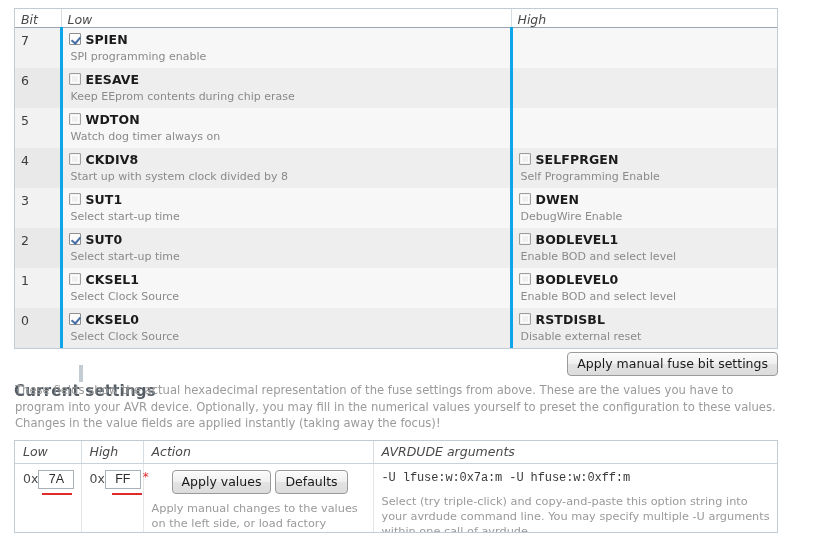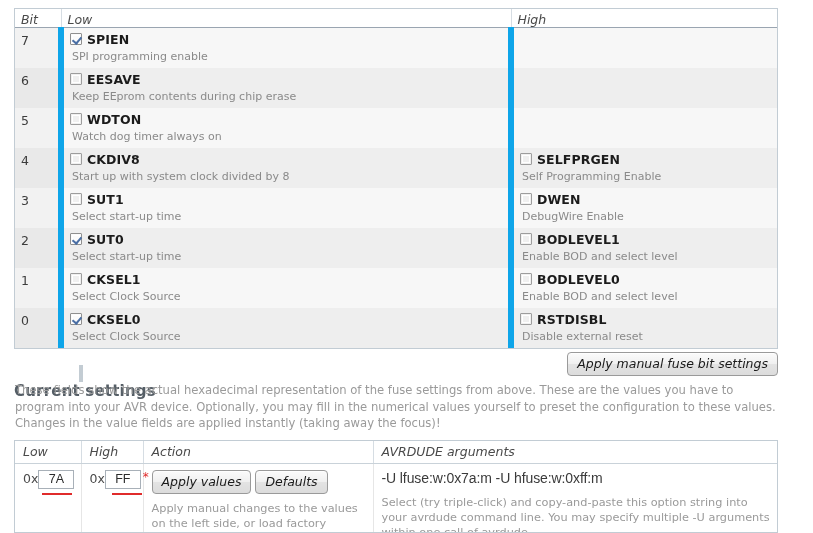--- a/index.html
+++ b/index.html
@@ -53,21 +53,21 @@
   table.fuse thead th.th-high { border-left: 1px solid #d6dde3; }
 
   table.fuse tbody tr.odd  td { background: #f7f7f7; }
   table.fuse tbody tr.even td { background: #eeeeee; }
   table.fuse tbody tr.odd  td.bitcell { background: #f2f2f2; }
   table.fuse tbody tr.even td.bitcell { background: #e9e9e9; }
 
   table.fuse tbody td {
     vertical-align: top;
     padding: 4px 6px 5px 6px;
-    border-left: 6px solid #0ea5e9;
+    border-left: 3px solid #0ea5e9;
   }
   table.fuse tbody td.bitcell {
     border-left: none;
     font-size: 12.5px;
     color: #3c3c3c;
     padding-top: 5px;
   }
   .fuserow {
     display: block;
     line-height: 15px;
@@ -138,21 +138,20 @@
     font-family: "DejaVu Sans", "Liberation Sans", sans-serif;
     font-size: 12.5px;
     color: #1a1a1a;
     background: linear-gradient(to bottom, #fbfbfb 0%, #f0f0f0 48%, #e3e3e3 52%, #dcdcdc 100%);
     border: 1px solid #9a9a9a;
     border-radius: 4px;
     padding: 3px 9px 4px 9px;
     line-height: 15px;
     cursor: pointer;
     box-shadow: 0 1px 0 rgba(255,255,255,0.8) inset;
-    font-style: italic;
   }
 
   
   .section-heading {
     position: absolute;
     left: 14px;
     top: 365px;
     display: flex;
     align-items: center;
     flex-direction: column;
@@ -249,32 +248,33 @@
     height: 2px;
     background: #e02b2b;
     width: 30px;
     margin-left: 19px;
     margin-top: 4px;
   }
   .red-underline.hi { margin-left: 22px; }
 
   .action-buttons {
     white-space: nowrap;
+    margin-left: 20px;
   }
   .action-buttons button.btn { margin-right: 4px; }
   .action-help {
     display: block;
     color: #9a9a9a;
     font-size: 11.3px;
     line-height: 15px;
     margin-top: 7px;
   }
   .avr-cmd {
-    font-family: Liberation Sans, sans-serif;
-    font-size: 14px;
+    font-family: Liberation Mono, monospace;
+    font-size: 12px;
     color: #3a3a3a;
     white-space: nowrap;
     letter-spacing: -0.1px;
   }
   .avr-help {
     display: block;
     color: #9a9a9a;
     font-size: 11.3px;
     line-height: 15px;
     margin-top: 9px;

